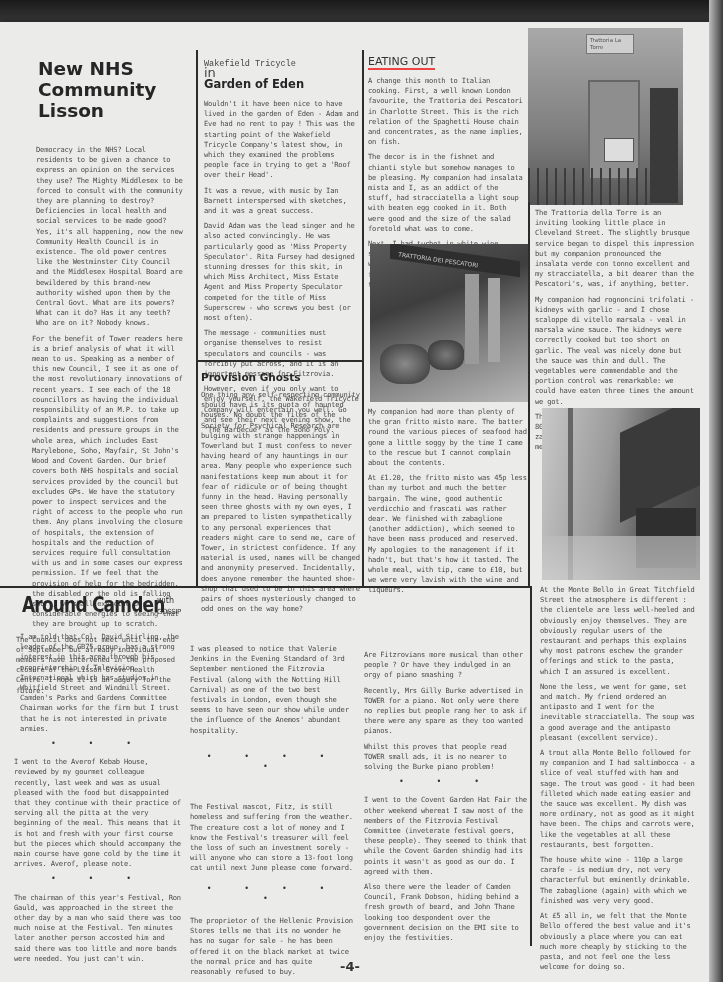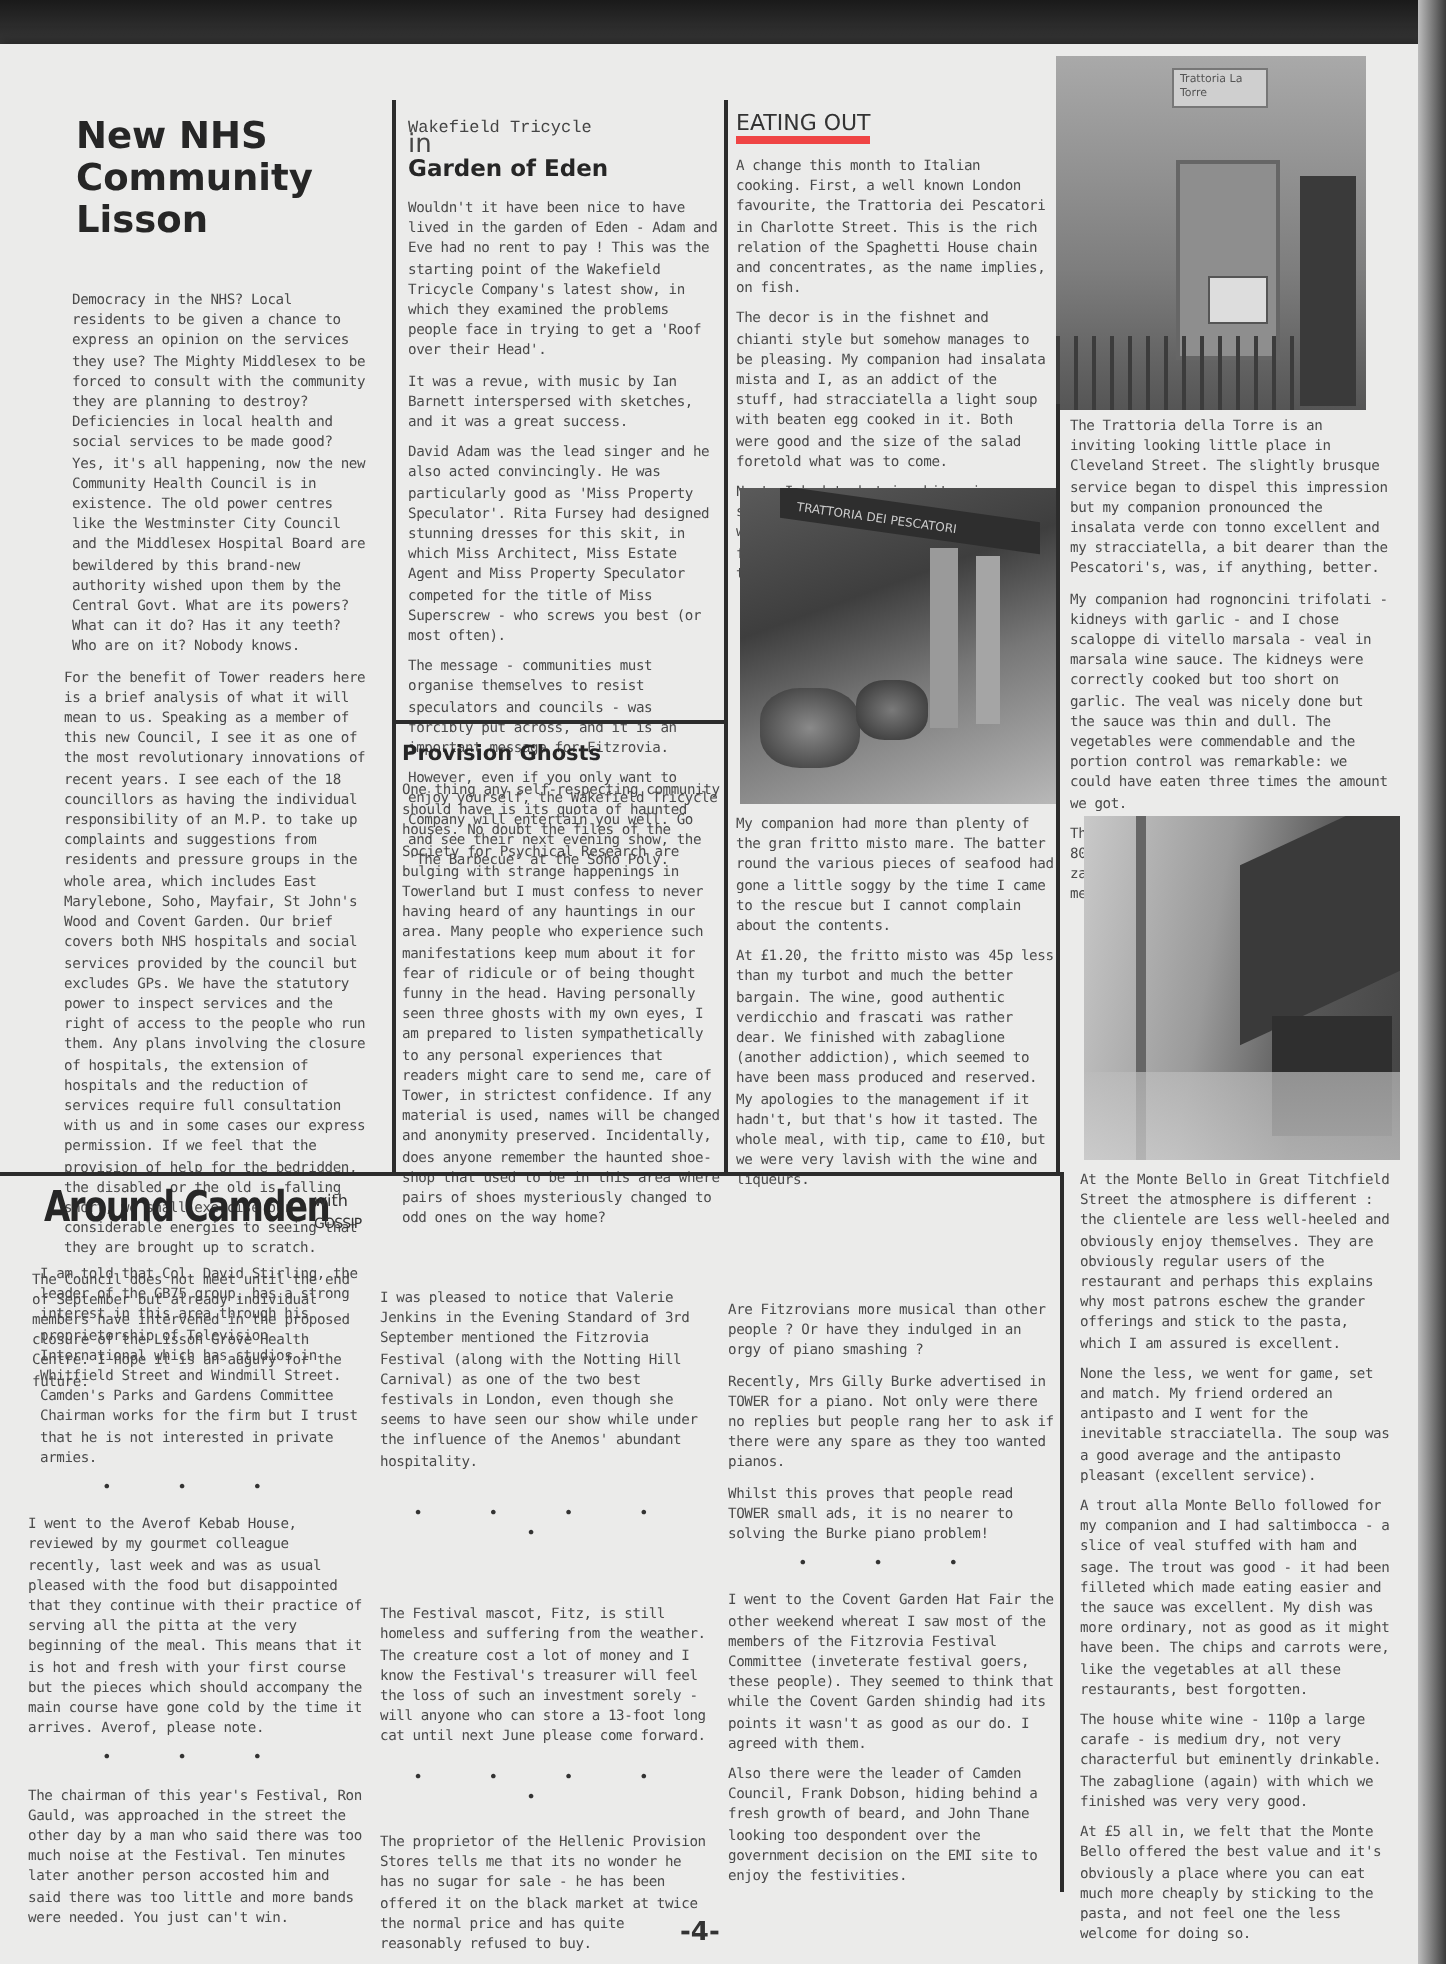--- a/index.html
+++ b/index.html
@@ -63,21 +63,21 @@
   <div style="position:absolute;left:201px;top:348px;width:160px;">
     <div class="headline" style="font-size:10.5px;line-height:14px;margin-bottom:6px;">Provision Ghosts</div>
     <div class="txt">
       <p>One thing any self-respecting community should have is its quota of haunted houses. No doubt the files of the Society for Psychical Research are bulging with strange happenings in Towerland but I must confess to never having heard of any hauntings in our area. Many people who experience such manifestations keep mum about it for fear of ridicule or of being thought funny in the head. Having personally seen three ghosts with my own eyes, I am prepared to listen sympathetically to any personal experiences that readers might care to send me, care of Tower, in strictest confidence. If any material is used, names will be changed and anonymity preserved. Incidentally, does anyone remember the haunted shoe-shop that used to be in this area where pairs of shoes mysteriously changed to odd ones on the way home?</p>
     </div>
   </div>
 
   <div class="rule-v" style="left:362px;top:28px;height:536px;"></div>
 
   <div style="position:absolute;left:368px;top:28px;width:158px;">
-    <div style="font-family:'DejaVu Sans',sans-serif;font-size:11px;color:#333;border-bottom:4px solid #ef4444;display:inline-block;margin-bottom:6px;">EATING OUT</div>
+    <div style="font-family:'DejaVu Sans',sans-serif;font-size:11px;color:#333;border-bottom:2px solid #ef4444;display:inline-block;margin-bottom:6px;">EATING OUT</div>
     <div class="txt">
       <p>A change this month to Italian cooking. First, a well known London favourite, the Trattoria dei Pescatori in Charlotte Street. This is the rich relation of the Spaghetti House chain and concentrates, as the name implies, on fish.</p>
       <p>The decor is in the fishnet and chianti style but somehow manages to be pleasing. My companion had insalata mista and I, as an addict of the stuff, had stracciatella a light soup with beaten egg cooked in it. Both were good and the size of the salad foretold what was to come.</p>
       <p>Next, I had turbot in white wine sauce. The accompanying vegetables were undistinguished and the chef had forgotten the salt in the sauce, but there was plenty of good fish.</p>
     </div>
   </div>
 
   <div class="photo" style="left:370px;top:222px;width:158px;height:158px;background:linear-gradient(160deg,#5a5a5a 0%,#3e3e3e 35%,#777 60%,#b8b8b8 100%);">
     <div style="position:absolute;left:20px;top:8px;width:130px;height:16px;background:#2e2e2e;transform:skewY(8deg);"></div>
     <div style="position:absolute;left:28px;top:12px;font-size:6px;color:#ccc;transform:rotate(8deg);font-family:'DejaVu Sans',sans-serif;">TRATTORIA DEI PESCATORI</div>

